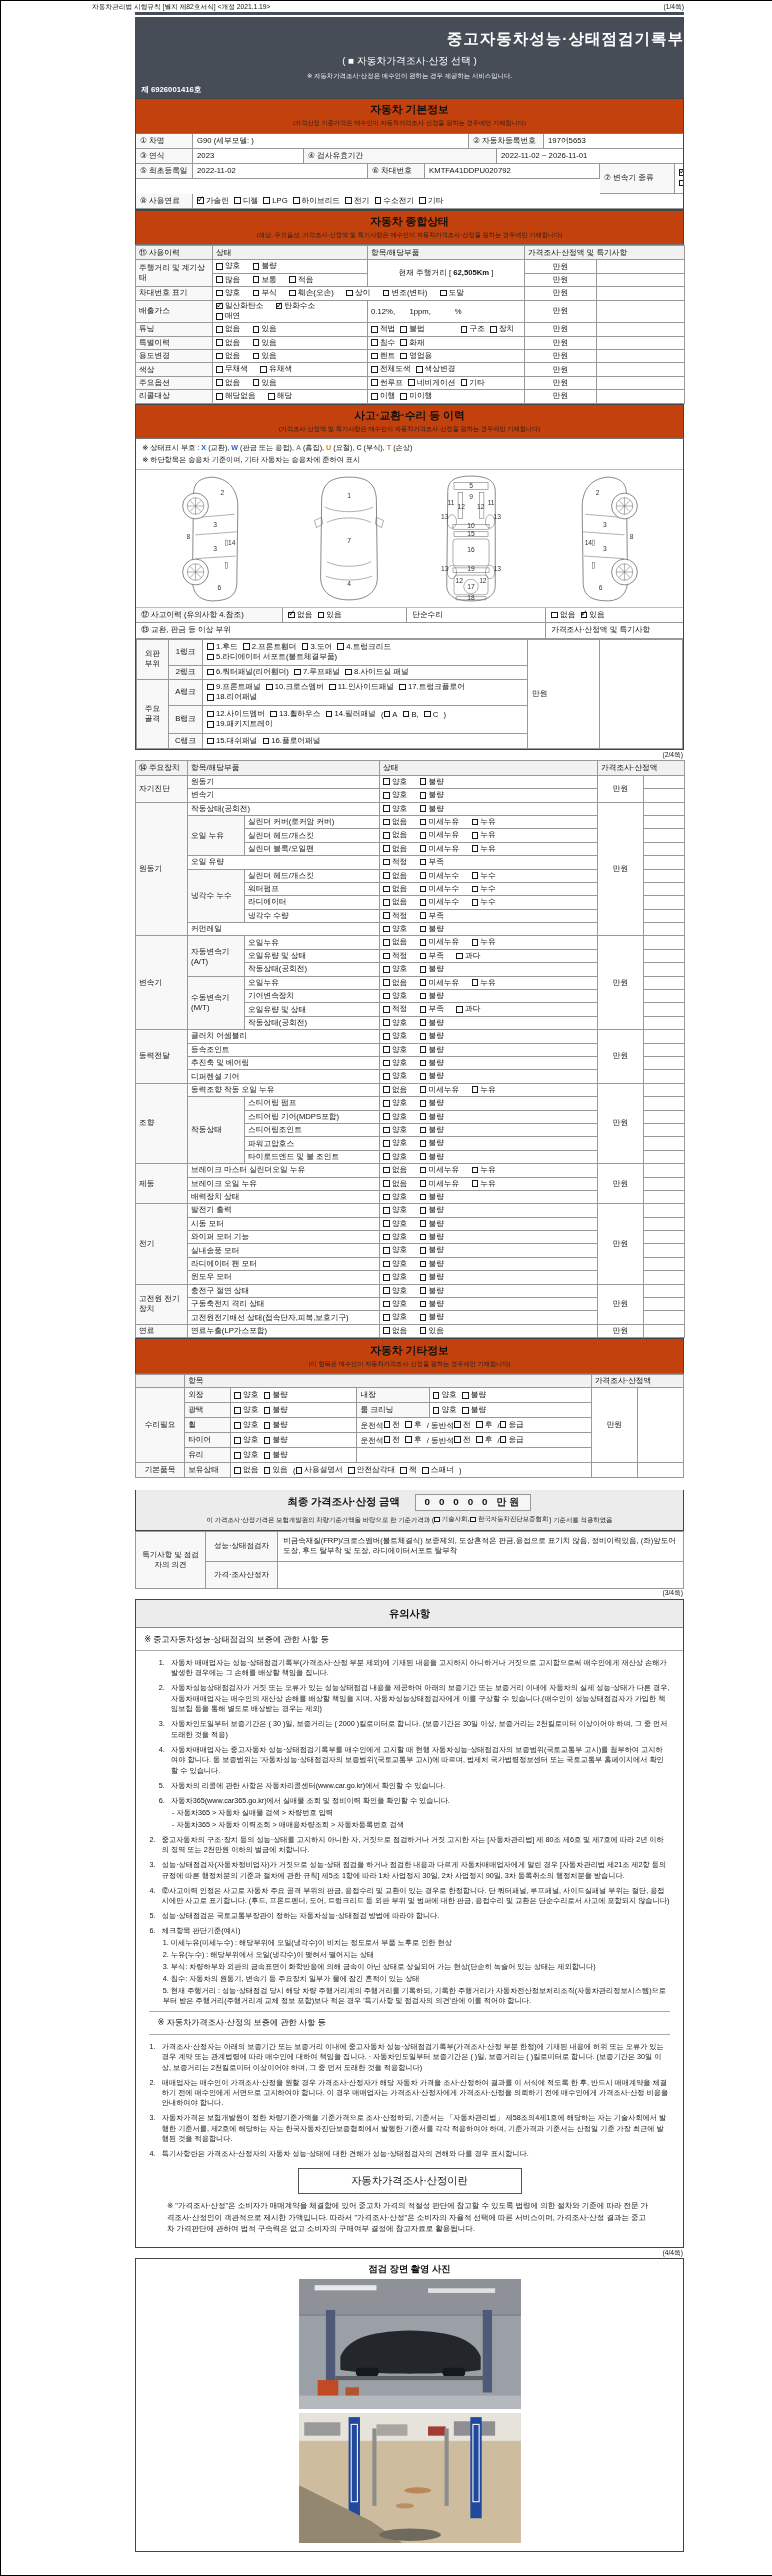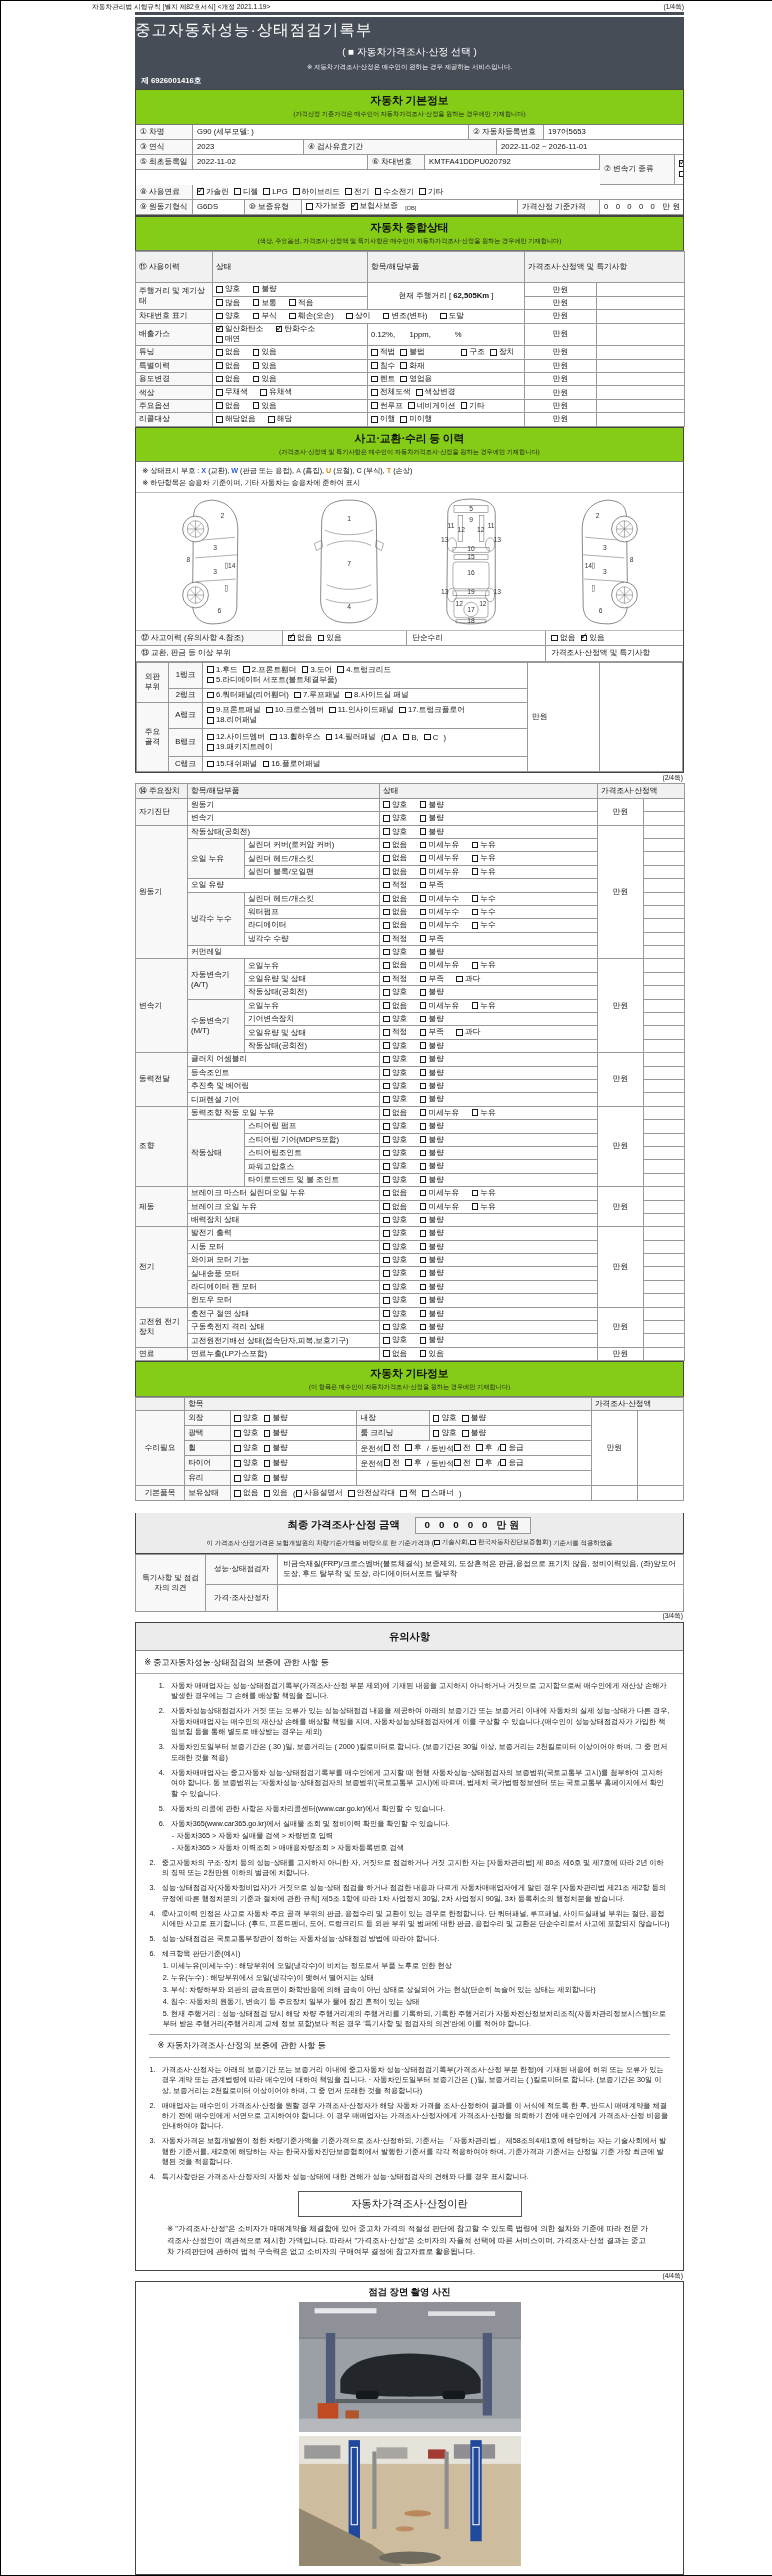--- a/index.html
+++ b/index.html
@@ -3,25 +3,25 @@
 <meta charset="utf-8">
 <style>
 html,body{margin:0;padding:0;background:#fff;}
 .sheet{width:773px;height:2576px;background:#fff;position:relative;overflow:hidden;
  font-family:"Liberation Sans","DejaVu Sans",sans-serif;color:#111;
  border-top:1.5px solid #000;border-left:0.5px solid #000;border-right:0.5px solid #000;border-bottom:0.5px solid #000;box-sizing:border-box;}
 .topline{position:absolute;top:2.1px;left:91px;right:88px;display:flex;justify-content:space-between;font-size:6.7px;color:#111;}
 .col{width:549px;margin-left:134px;margin-top:11.3px;}
 .masthead{background:#474d57;color:#fff;padding-top:1.5px;}
 .mh-stripe{height:2.1px;background:#fff;margin-top:1.5px;}
-.mh-title{text-align:left;font-size:15.5px;font-weight:normal;letter-spacing:1px;margin-top:3px;}
+.mh-title{text-align:right;font-size:15.5px;font-weight:bold;letter-spacing:1px;margin-top:12px;}
 .mh-sub{text-align:center;font-size:9.8px;margin-top:4.6px;}
 .mh-note{text-align:center;font-size:6.4px;margin-top:3.6px;opacity:.95;}
 .mh-doc{font-size:7.7px;font-weight:bold;padding:4.6px 0 2.6px 6.2px;}
-.sec-head{background:#84cc16;border:1px solid #444;border-bottom:0.5px solid #777;text-align:center;font-family:Liberation Serif, serif;}
+.sec-head{background:#c2410c;border:1px solid #444;border-bottom:0.5px solid #777;text-align:center;}
 .sec-title{font-size:10.8px;font-weight:bold;padding-top:4.6px;}
 .sec-sub{font-size:6.2px;color:#222;padding:2.1px 0 4.1px;}
 .btable{border:1px solid #444;border-top:none;box-sizing:border-box;}
 .brow{display:flex;height:15px;}
 .brow2wrap{display:flex;}
 .bleft{display:flex;flex-direction:row;}
 .bcell{border-right:0.5px solid #999;border-bottom:0.5px solid #999;padding:0 4.1px;display:flex;align-items:center;font-size:7.7px;box-sizing:border-box;overflow:hidden;white-space:nowrap;}
 .bcell.last{border-right:none;}
 .lab{background:#f8f8f8;}
 .tall{height:30px;}
@@ -171,53 +171,36 @@
             <span class="cbi">
               <span class="cb"></span>
               <span class="cbl">수소전기</span>
             </span>
             <span class="cbi">
               <span class="cb"></span>
               <span class="cbl">기타</span>
             </span>
           </div>
     </div>
-    <div class="brow">
-      <div class="bcell lab w110">⑨ 원동기형식</div>
-      <div class="bcell w100">G6DS</div>
-      <div class="bcell lab w110">⑩ 보증유형</div>
-      <div class="bcell w420">
-            <span><span class="cbi">
-                <span class="cb"></span>
-                <span class="cbl">자가보증</span>
-              </span><span class="cbi">
-                <span class="cb on"></span>
-                <span class="cbl">보험사보증</span>
-              </span></span>
-            <span class="small">[DB]</span>
-          </div>
-      <div class="bcell lab w160">가격산정 기준가격</div>
-      <div class="bcell grow last spaced">0 0 0 0 0 만원</div>
-    </div>
   </div>
 
   <div class="sec-head" style="margin-top:0">
     <div class="sec-title">자동차 종합상태</div>
     <div class="sec-sub">(색상, 주요옵션, 가격조사·산정액 및 특기사항은 매수인이 자동차가격조사·산정을 원하는 경우에만 기재합니다)</div>
   </div>
   <table class="ftab" id="overall-table">
         <colgroup>
           <col style="width: 77px;">
           <col style="width: 155px;">
           <col style="width: 157px;">
           <col style="width: 72px;">
           <col style="width: 88px;">
         </colgroup>
         <tbody>
-          <tr style="height: 31px;">
+          <tr style="height: 14px;">
             <th>⑪ 사용이력</th>
             <th>상태</th>
             <th>항목/해당부품</th>
             <th colspan="2">가격조사·산정액 및 특기사항</th>
           </tr>
           <tr>
             <td class="lab" rowspan="2">주행거리 및 계기상태</td>
             <td class="state"><span class="cbi">
                 <span class="cb"></span>
                 <span class="cbl">양호</span>

